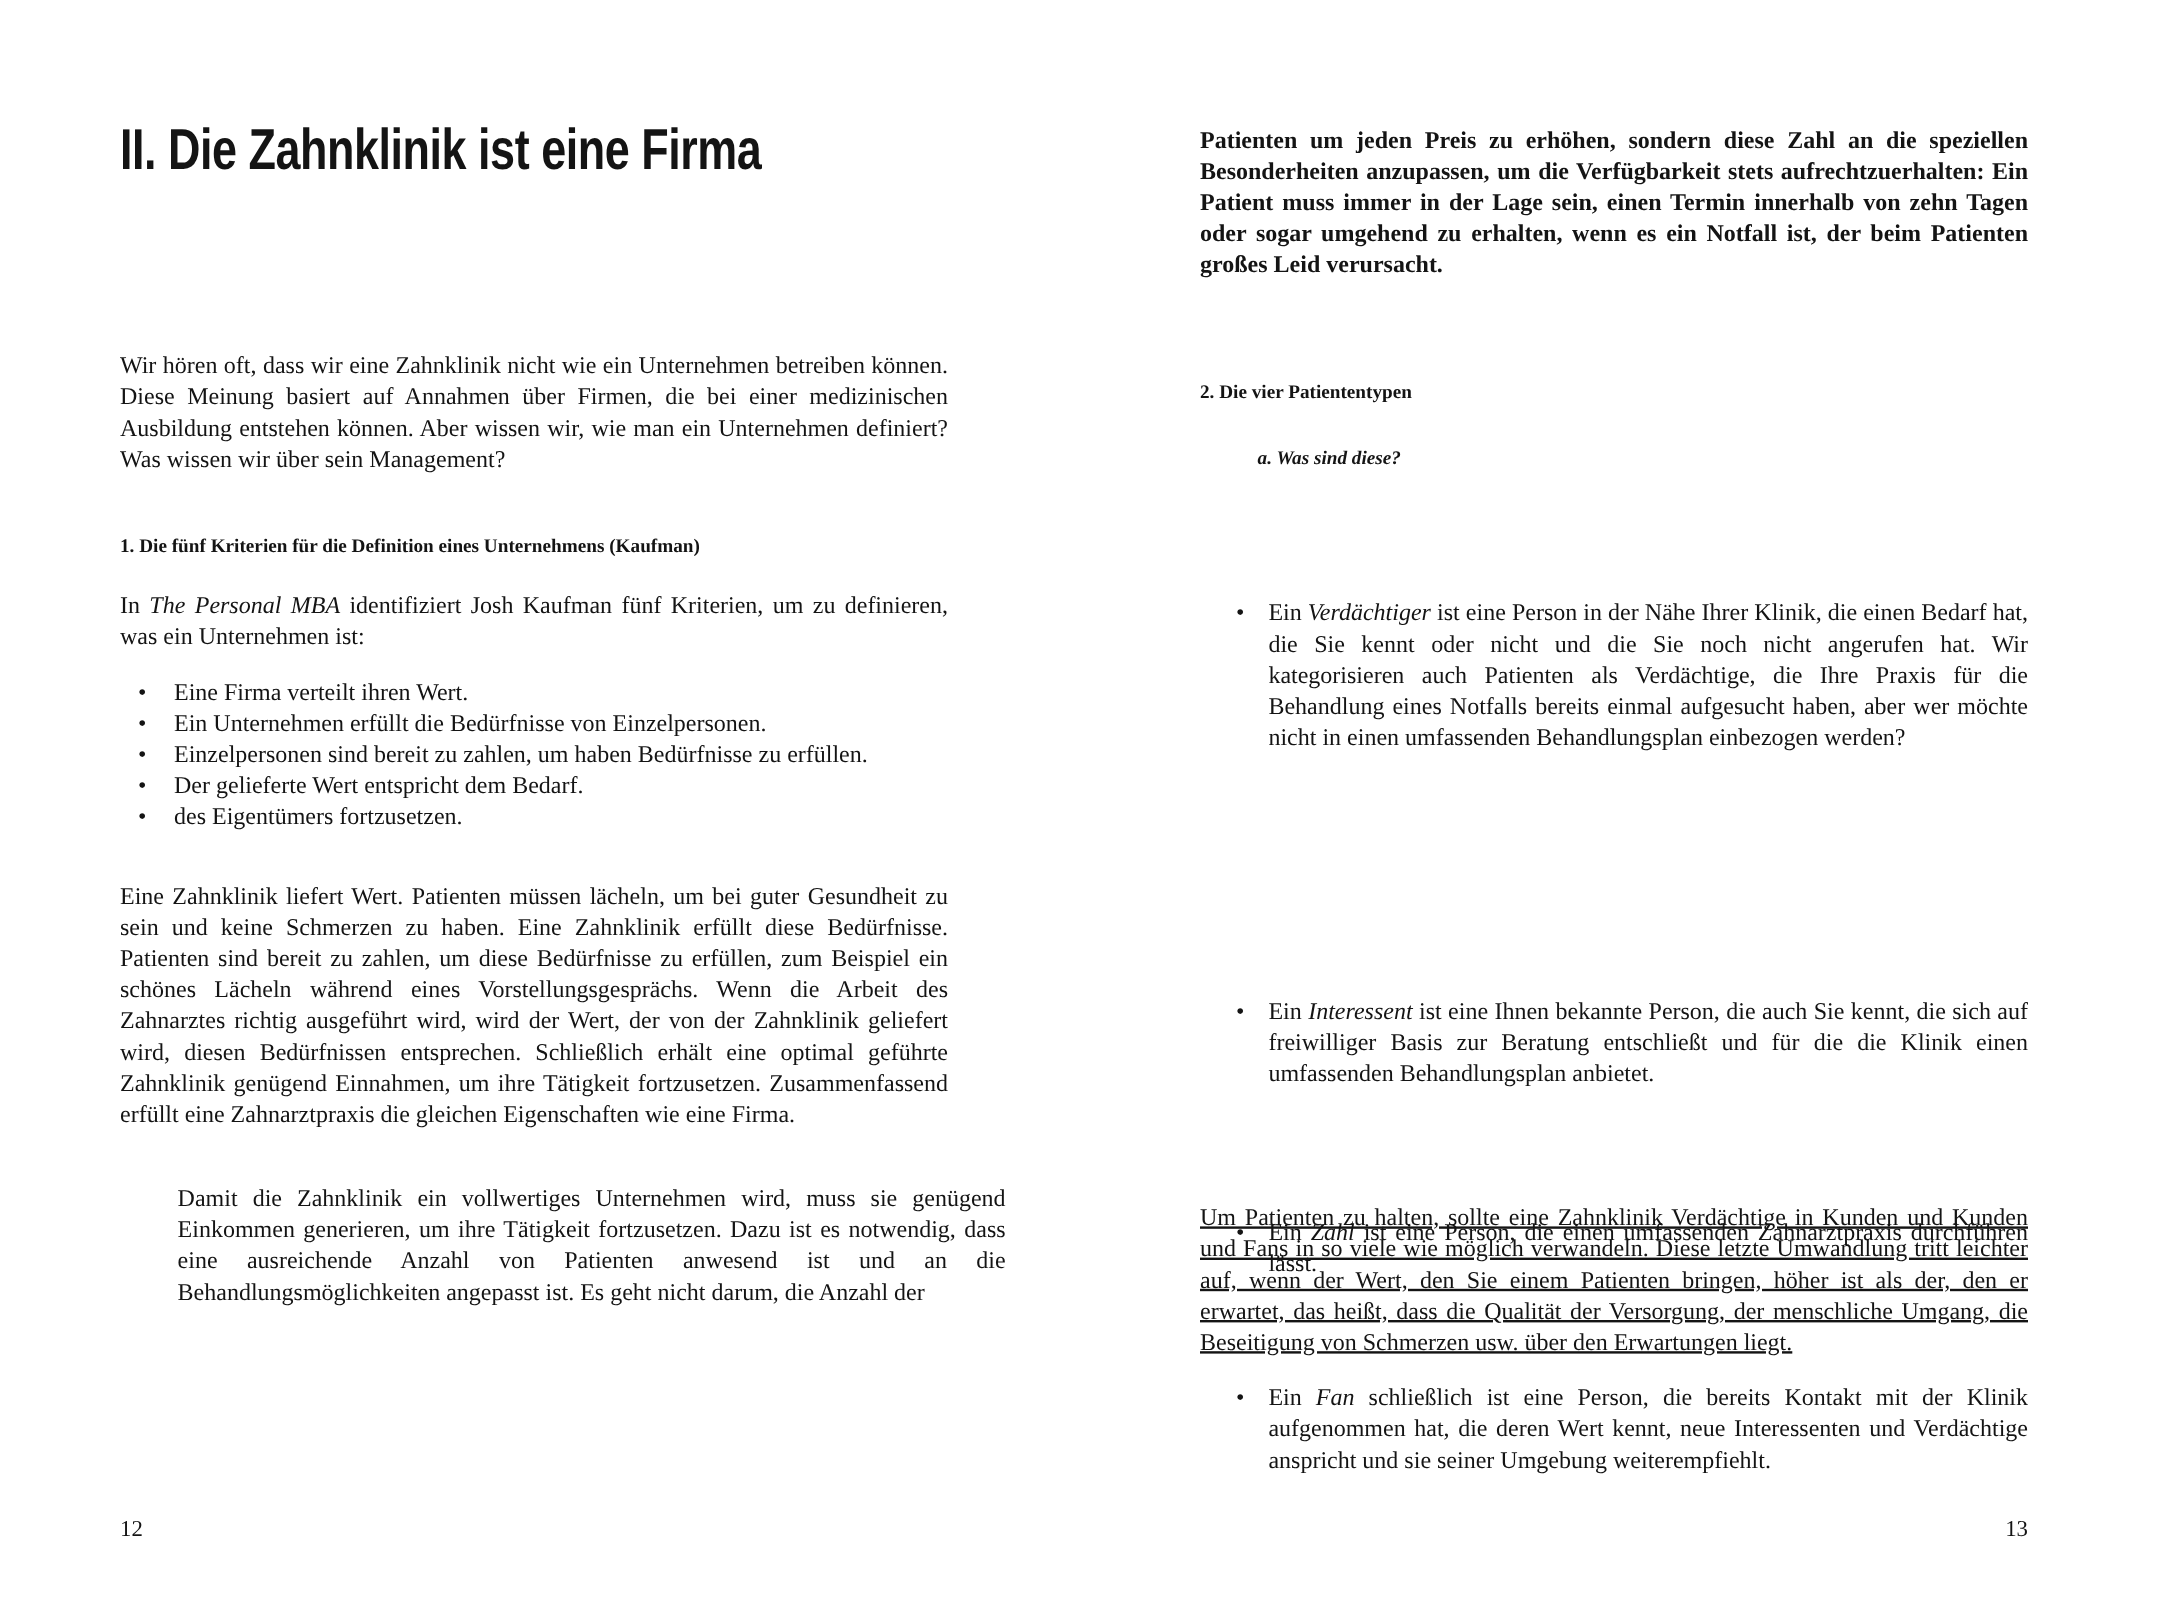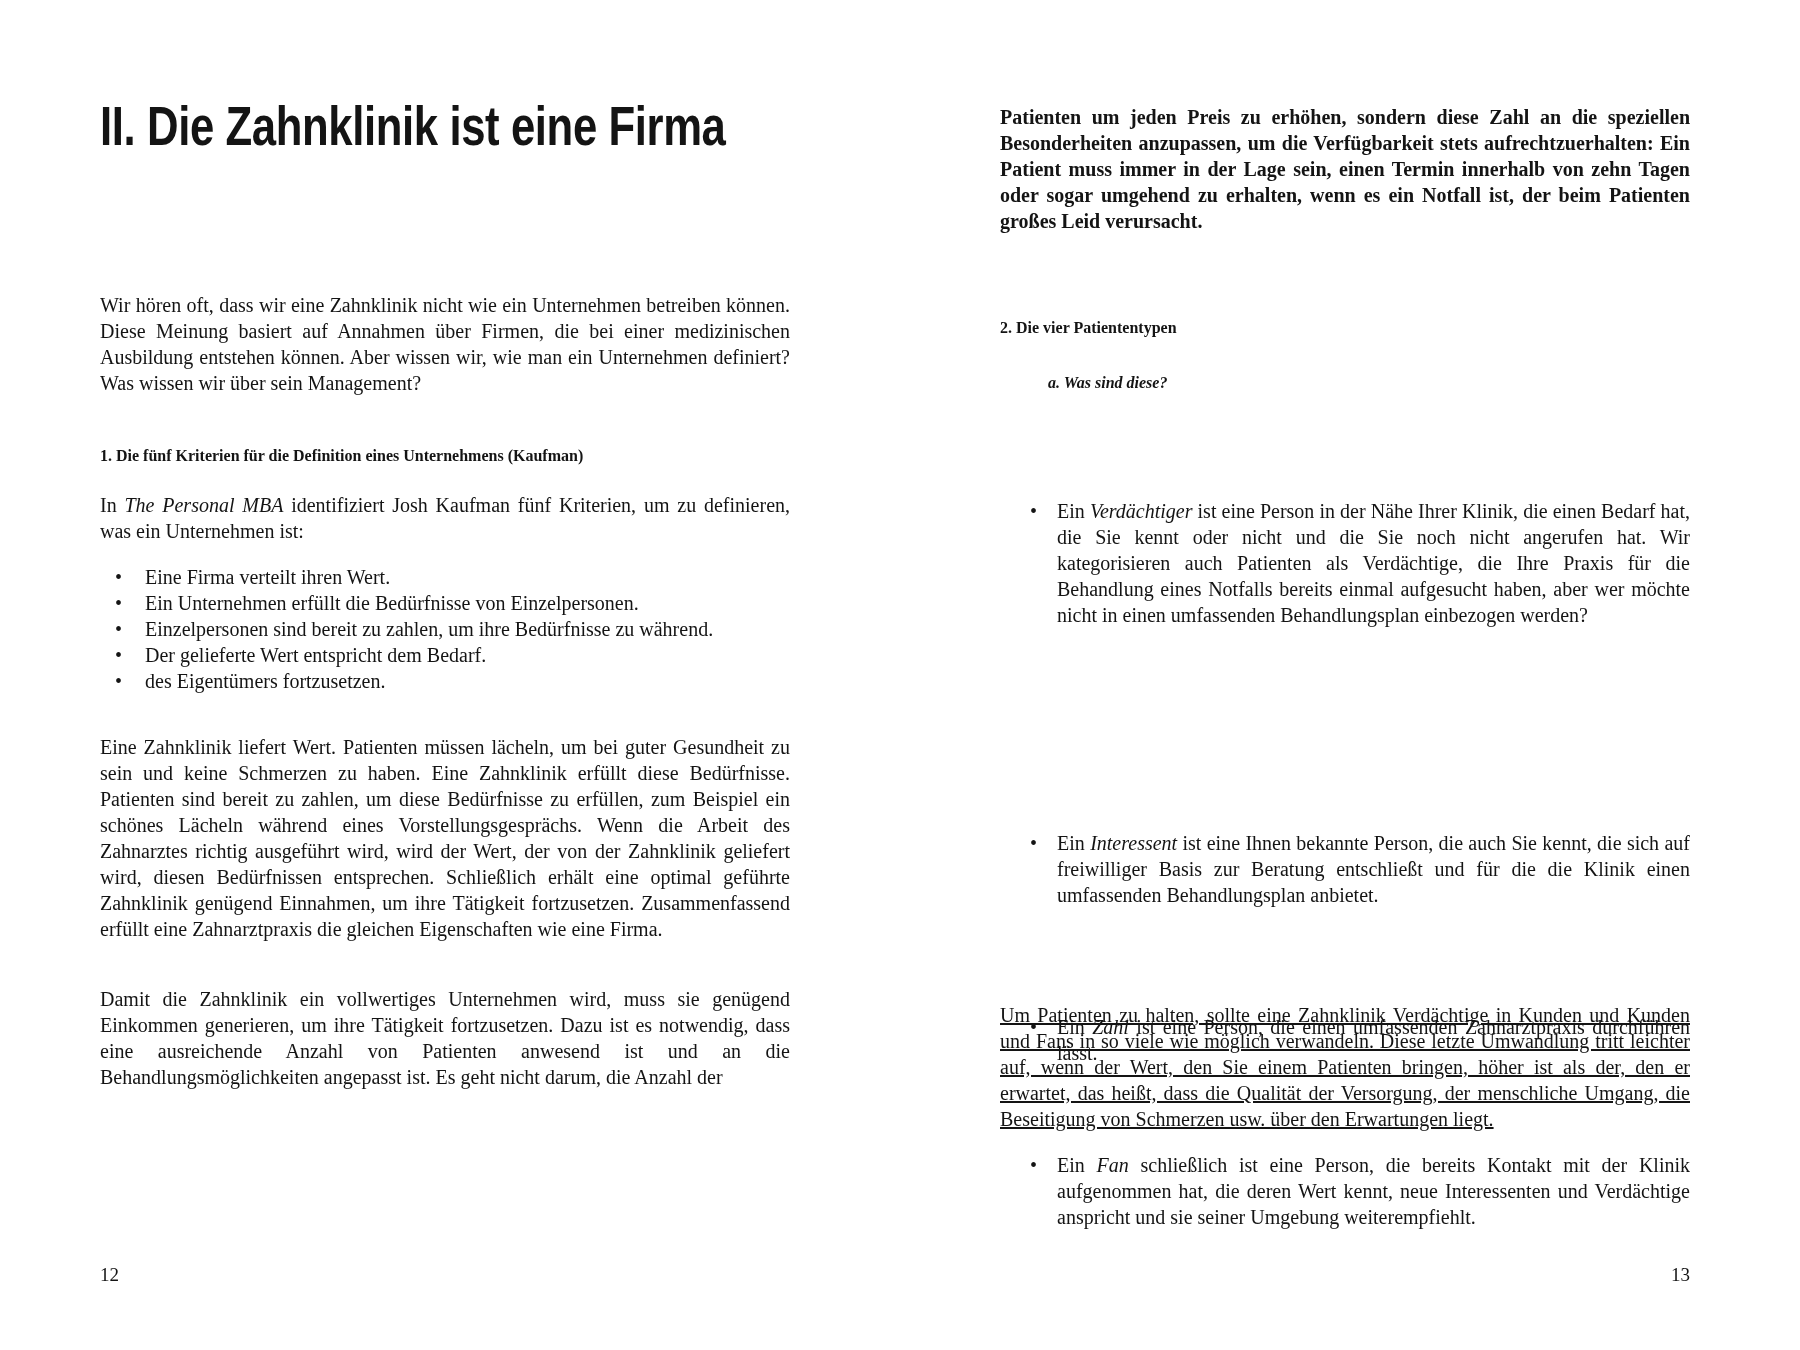--- a/index.html
+++ b/index.html
@@ -36,21 +36,21 @@
 
   .body-text {
     text-align: justify;
     hyphens: auto;
     -webkit-hyphens: auto;
   }
 
   .chapter-title {
     font-family: "Liberation Sans", sans-serif;
     font-weight: 700;
-    font-size: 56px;
+    font-size: 48px;
     line-height: 60px;
     white-space: nowrap;
     letter-spacing: -0.5px;
   }
   .chapter-title .condensed {
     display: inline-block;
     transform: scaleX(0.78);
     transform-origin: 0 50%;
   }
 
@@ -61,21 +61,21 @@
   }
   .sub-heading.italic { font-style: italic; margin-left: 48px; }
 
   
   .l-title { top: 96px; }
   .l-p1    { top: 292px; }
   .l-h1    { top: 443px; }
   .l-p2    { top: 492px; }
   .l-list  { top: 564px; }
   .l-p3    { top: 734px; }
-  .l-p4    { top: 986px; }
+  .l-p4    { top: 986px; margin-left: 48px; }
 
   
   .r-p1 { top: 104px; font-weight: bold; }
   .r-h2 { top: 315px; }
   .r-h3 { top: 370px; }
   .r-p2 { top: 420px; }
   .r-b1 { top: 498px; }
   .r-b2 { top: 700px; }
   .r-b3 { top: 806px; }
   .r-b4 { top: 892px; }
@@ -125,21 +125,21 @@
 
     <p class="block body-text l-p1">Wir hören oft, dass wir eine Zahnklinik nicht wie ein Unternehmen betreiben können. Diese Meinung basiert auf Annahmen über Firmen, die bei einer medizinischen Ausbildung entstehen können. Aber wissen wir, wie man ein Unternehmen definiert? Was wissen wir über sein Management?</p>
 
     <h2 class="block sub-heading l-h1">1. Die fünf Kriterien für die Definition eines Unternehmens (Kaufman)</h2>
 
     <p class="block body-text l-p2"><span>In </span><em>The Personal MBA</em><span> identifiziert Josh Kaufman fünf Kriterien, um zu definieren, was ein Unternehmen ist:</span></p>
 
     <ul class="block criteria-list l-list">
       <li class="criteria-item">Eine Firma verteilt ihren Wert.</li>
       <li class="criteria-item">Ein Unternehmen erfüllt die Bedürfnisse von Einzelpersonen.</li>
-      <li class="criteria-item">Einzelpersonen sind bereit zu zahlen, um ihre Bedürfnisse zu während.</li>
+      <li class="criteria-item">Einzelpersonen sind bereit zu zahlen, um haben Bedürfnisse zu erfüllen.</li>
       <li class="criteria-item">Der gelieferte Wert entspricht dem Bedarf.</li>
       <li class="criteria-item">des Eigentümers fortzusetzen.</li>
     </ul>
 
     <p class="block body-text l-p3">Eine Zahnklinik liefert Wert. Patienten müssen lächeln, um bei guter Gesundheit zu sein und keine Schmerzen zu haben. Eine Zahnklinik erfüllt diese Bedürfnisse. Patienten sind bereit zu zahlen, um diese Bedürfnisse zu erfüllen, zum Beispiel ein schönes Lächeln während eines Vorstellungsgesprächs. Wenn die Arbeit des Zahnarztes richtig ausgeführt wird, wird der Wert, der von der Zahnklinik geliefert wird, diesen Bedürfnissen entsprechen. Schließlich erhält eine optimal geführte Zahnklinik genügend Einnahmen, um ihre Tätigkeit fortzusetzen. Zusammenfassend erfüllt eine Zahnarztpraxis die gleichen Eigenschaften wie eine Firma.</p>
 
     <p class="block body-text l-p4">Damit die Zahnklinik ein vollwertiges Unternehmen wird, muss sie genügend Einkommen generieren, um ihre Tätigkeit fortzusetzen. Dazu ist es notwendig, dass eine ausreichende Anzahl von Patienten anwesend ist und an die Behandlungsmöglichkeiten angepasst ist. Es geht nicht darum, die Anzahl der</p>
 
     <div class="block page-number">12</div>
   </section>

